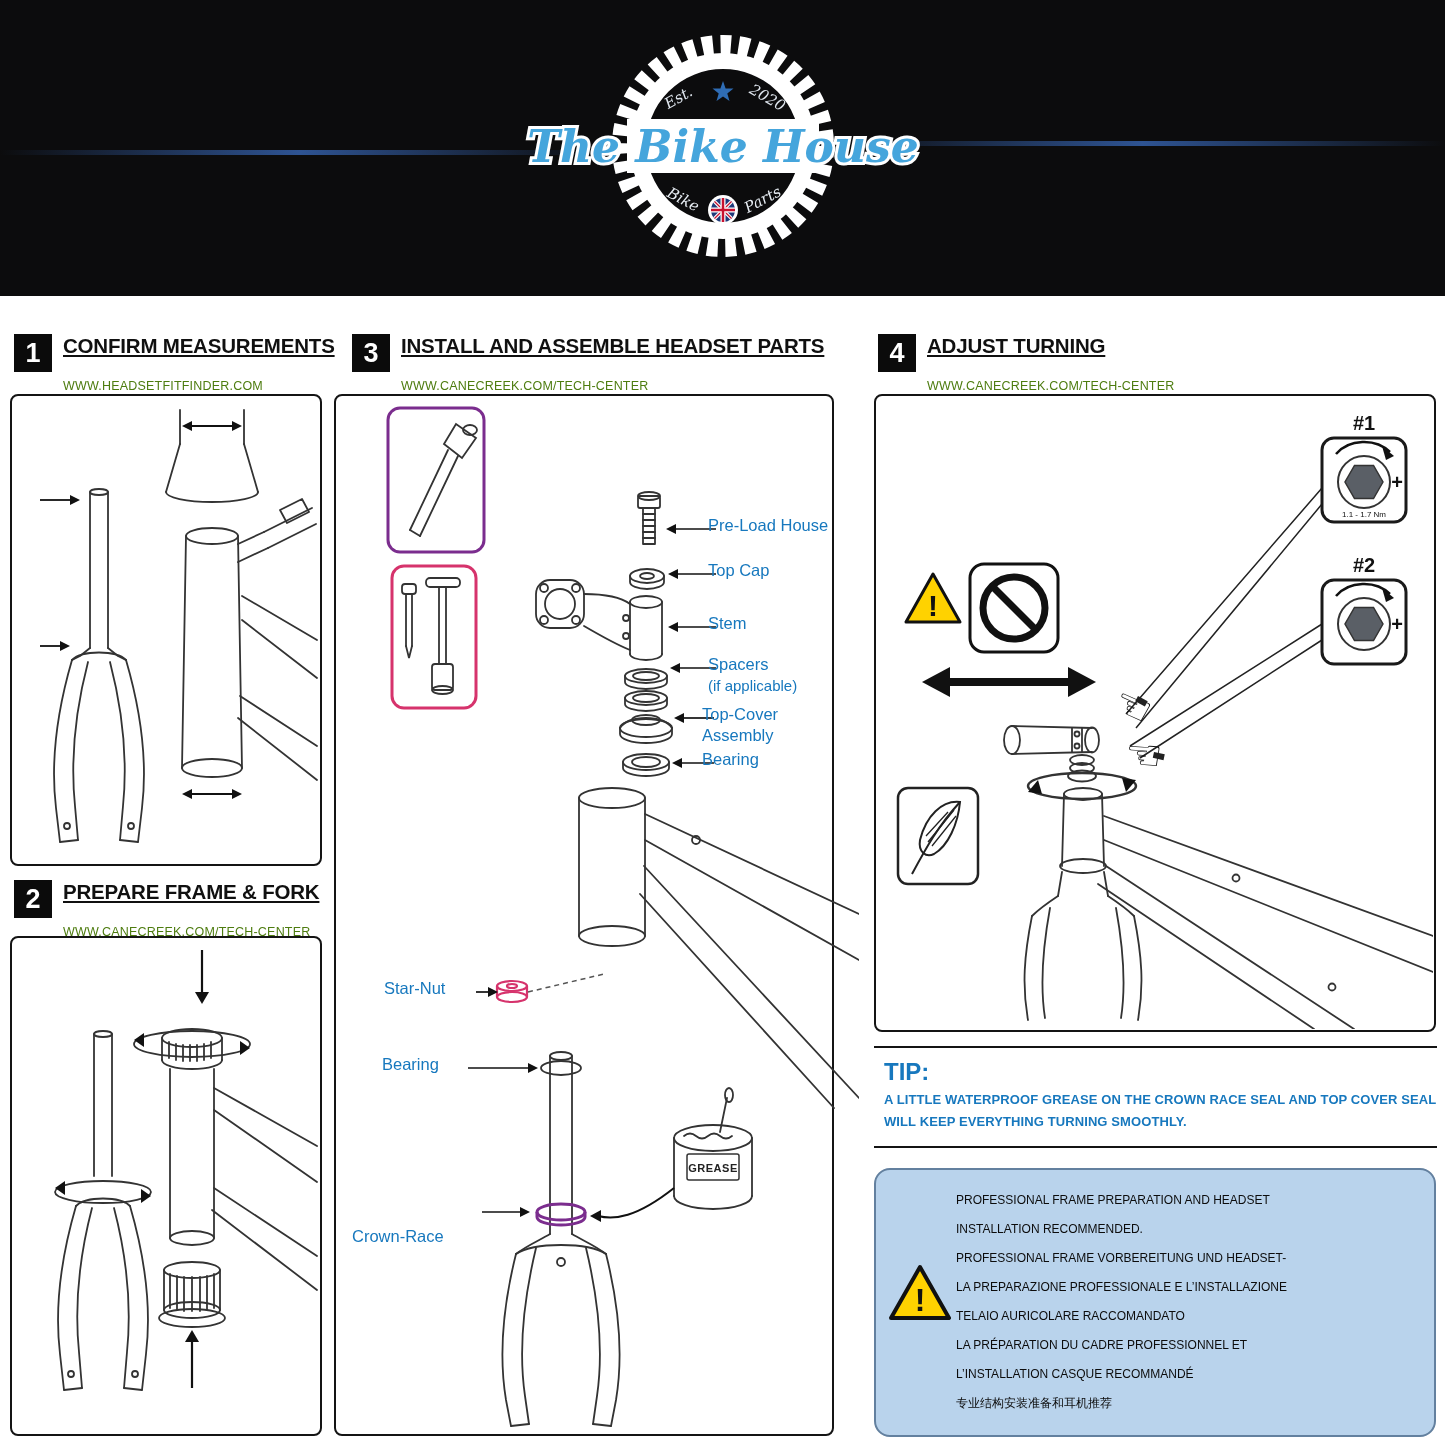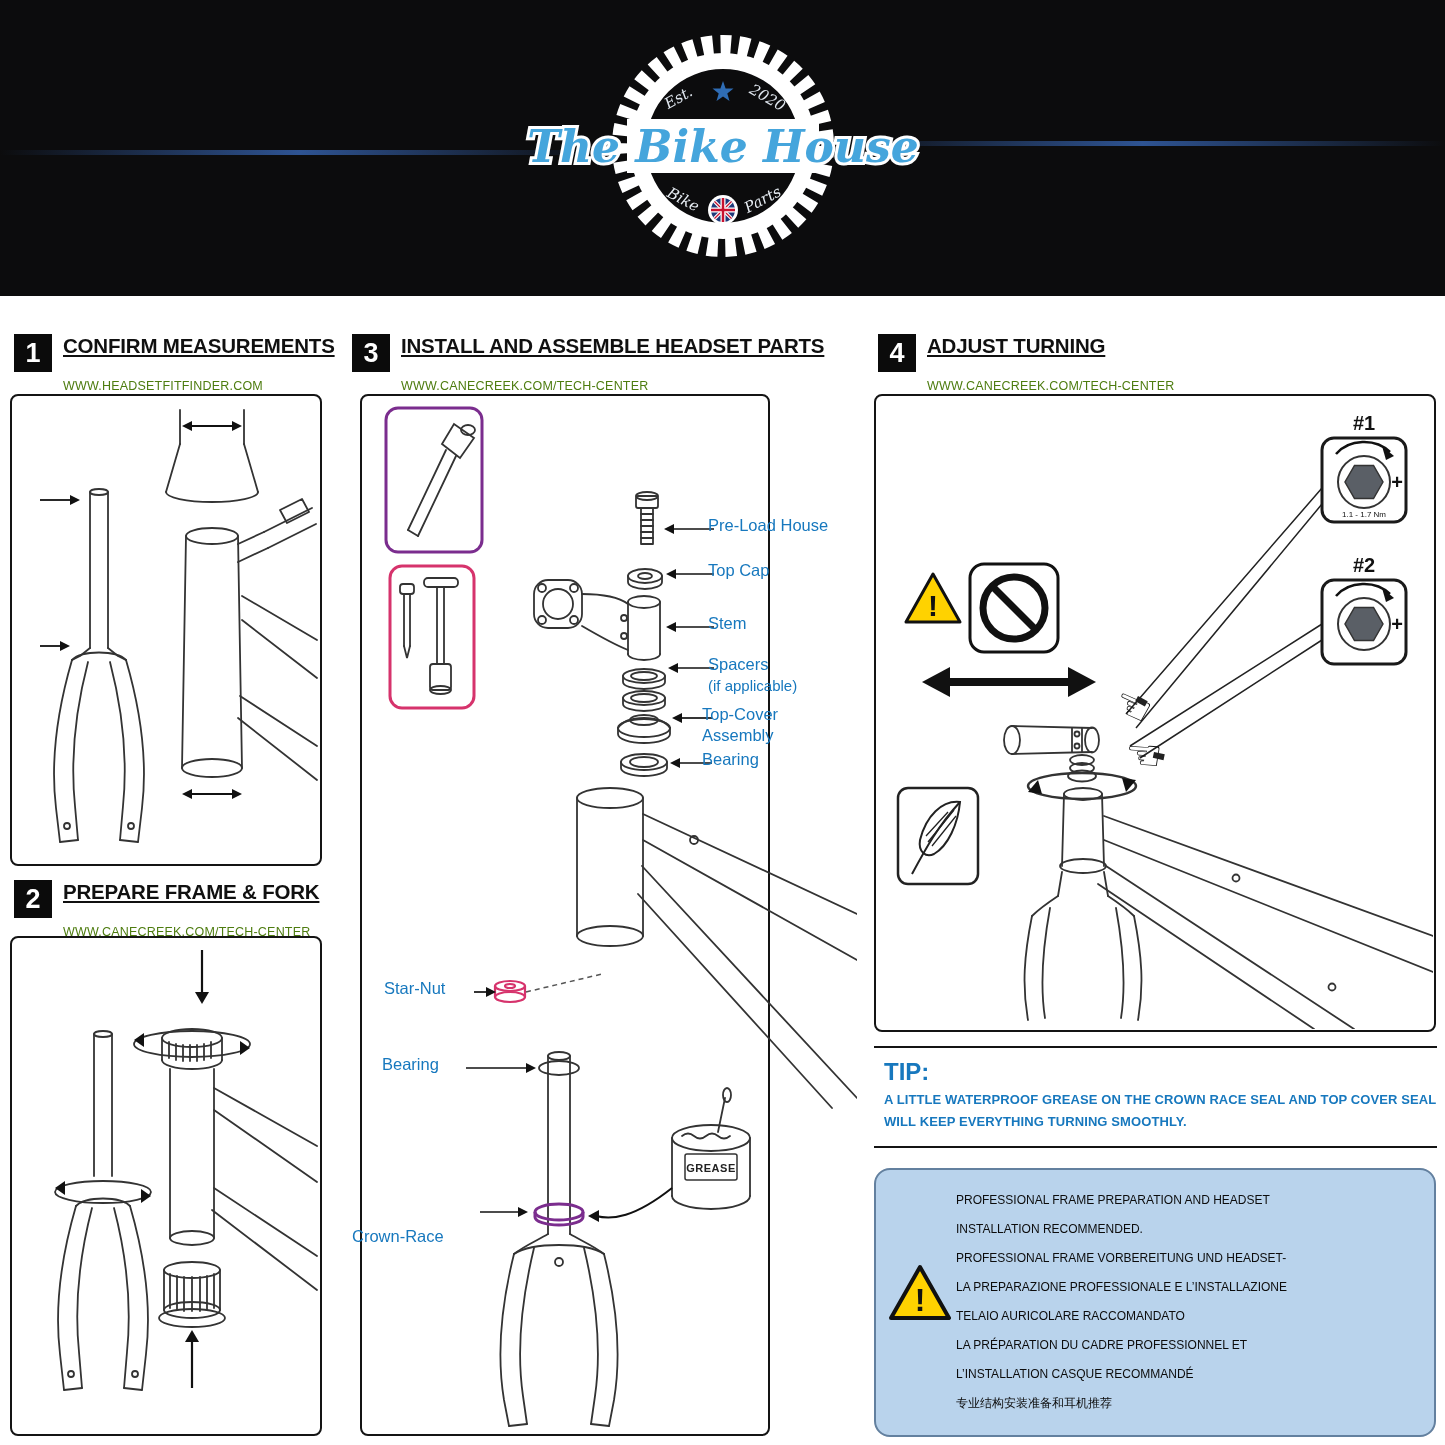--- a/index.html
+++ b/index.html
@@ -191,21 +191,21 @@
         <polygon points="190,66 183,54 197,54"></polygon>
         <polygon points="180,392 173,404 187,404"></polygon>
         <polygon points="43,250 53,243 53,257"></polygon>
         <polygon points="139,258 129,251 129,265"></polygon>
         <polygon points="122,102 132,95 132,109"></polygon>
         <polygon points="238,110 228,103 228,117"></polygon>
       </g>
     </svg>
   </div>
 
-  <div class="panel" style="left:360px;top:394px;width:410px;height:1042px;">
+  <div class="panel" style="left:334px;top:394px;width:500px;height:1042px;padding-left:28px;">
     <svg width="495" height="1037" viewBox="0 0 495 1037">
 
       <rect x="24" y="12" width="96" height="144" rx="12" fill="none" stroke="#7b2d8e" stroke-width="3"></rect>
       <g stroke="#333" stroke-width="1.8" fill="none" stroke-linecap="round">
         <path d="M46,134 L84,54 M56,140 L94,60"></path>
         <path d="M46,134 L56,140"></path>
         <polygon points="80,48 92,28 112,42 98,62"></polygon>
         <ellipse cx="106" cy="34" rx="7" ry="5"></ellipse>
       </g>
       <rect x="28" y="170" width="84" height="142" rx="12" fill="none" stroke="#d6336c" stroke-width="3"></rect>

